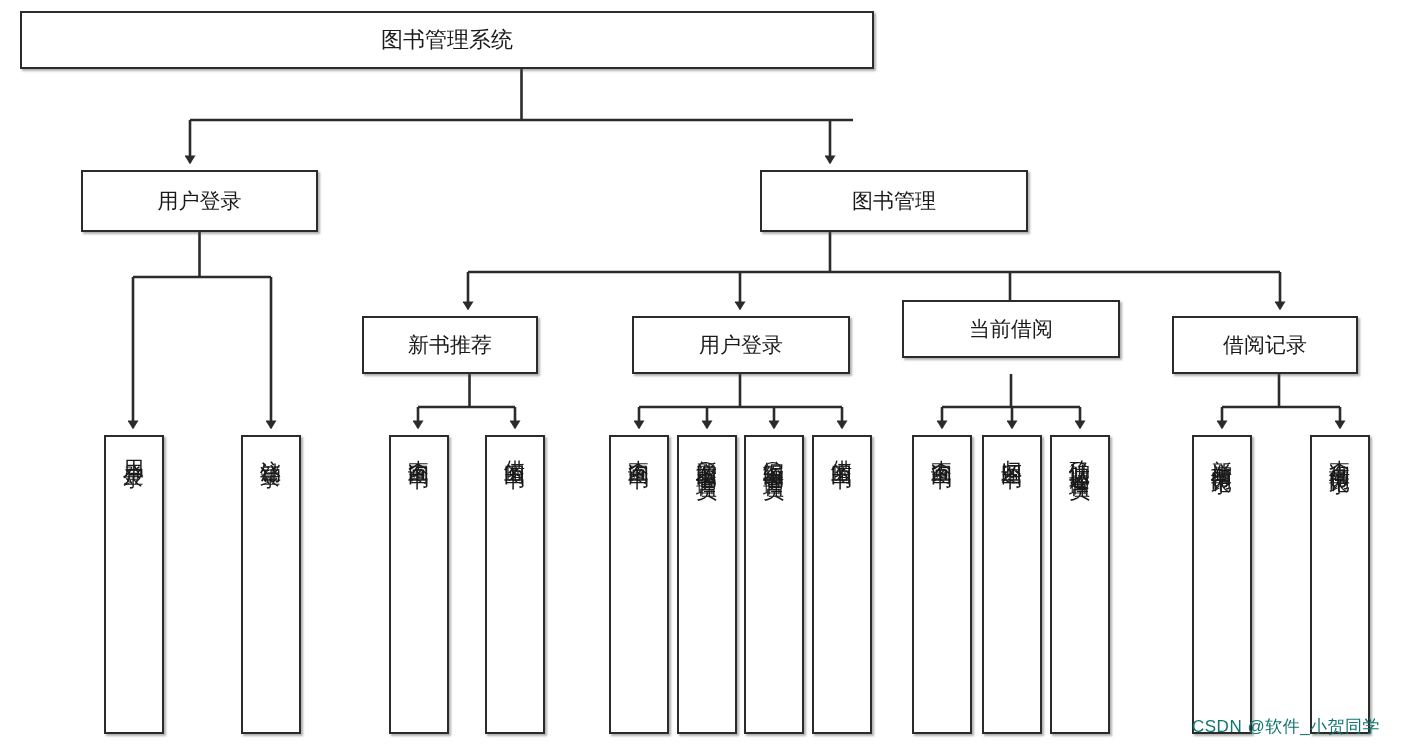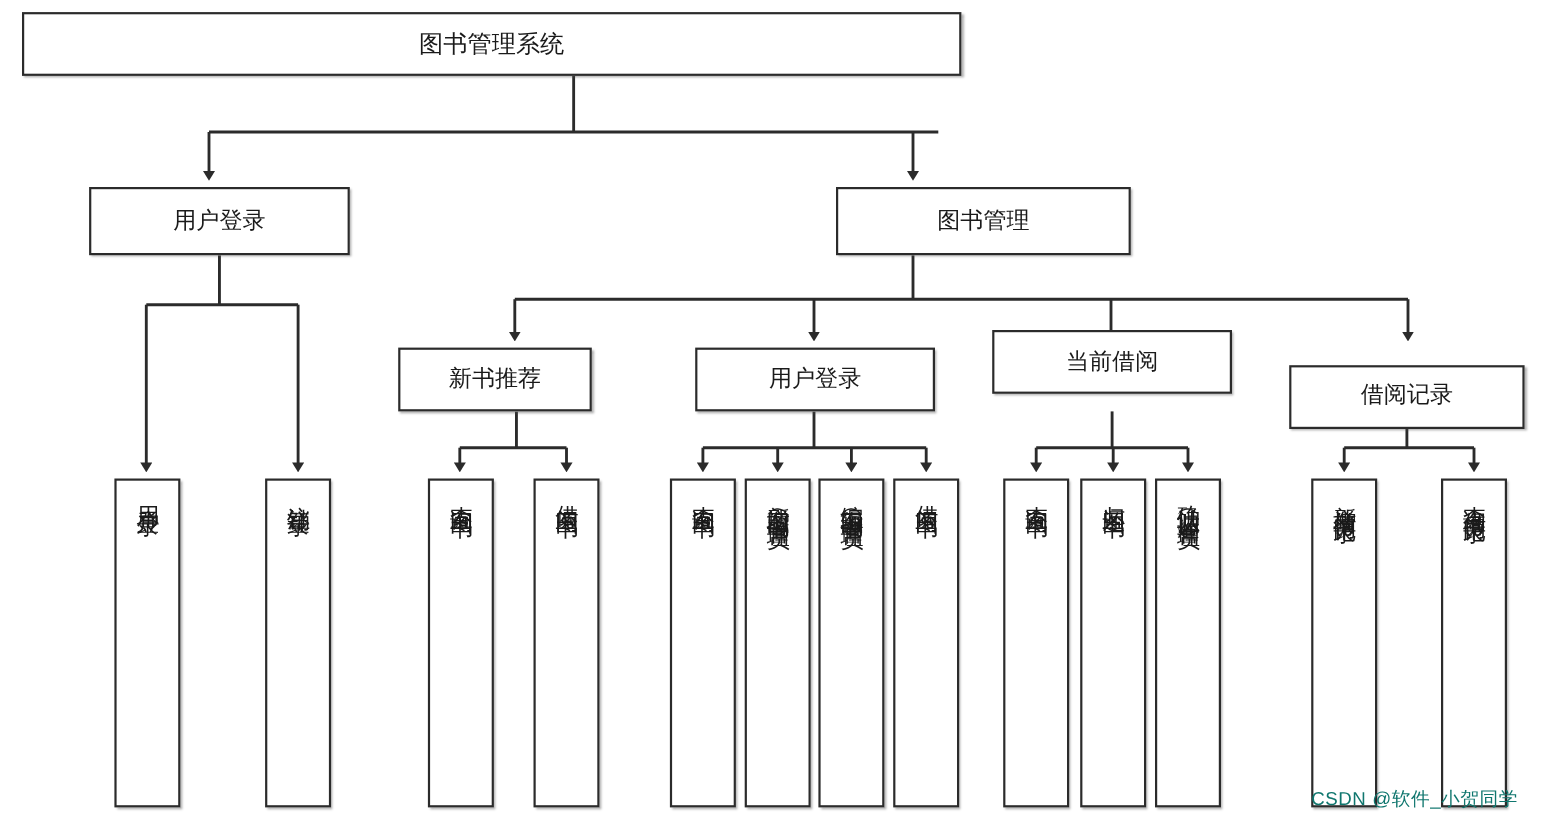--- a/index.html
+++ b/index.html
@@ -134,21 +134,21 @@
       </div>
       <div class="node horiz" style="left: 362px; top: 316px; width: 176px; height: 58px;">
         <span class="label">新书推荐</span>
       </div>
       <div class="node horiz" style="left: 632px; top: 316px; width: 218px; height: 58px;">
         <span class="label">用户登录</span>
       </div>
       <div class="node horiz" style="left: 902px; top: 300px; width: 218px; height: 58px; align-items: center;">
         <span class="label">当前借阅</span>
       </div>
-      <div class="node horiz" style="left: 1172px; top: 332px; width: 214px; height: 58px; font-family: Liberation Mono, monospace;">
+      <div class="node horiz" style="left: 1172px; top: 316px; width: 186px; height: 58px;">
         <span class="label">借阅记录</span>
       </div>
       <div class="node vert" style="left: 104px; top: 435px; width: 60px; height: 299px;">
         <span class="label">用户登录</span>
       </div>
       <div class="node vert" style="left: 241px; top: 435px; width: 60px; height: 299px;">
         <span class="label">注销登录</span>
       </div>
       <div class="node vert" style="left: 389px; top: 435px; width: 60px; height: 299px;">
         <span class="label">查询图书</span>

